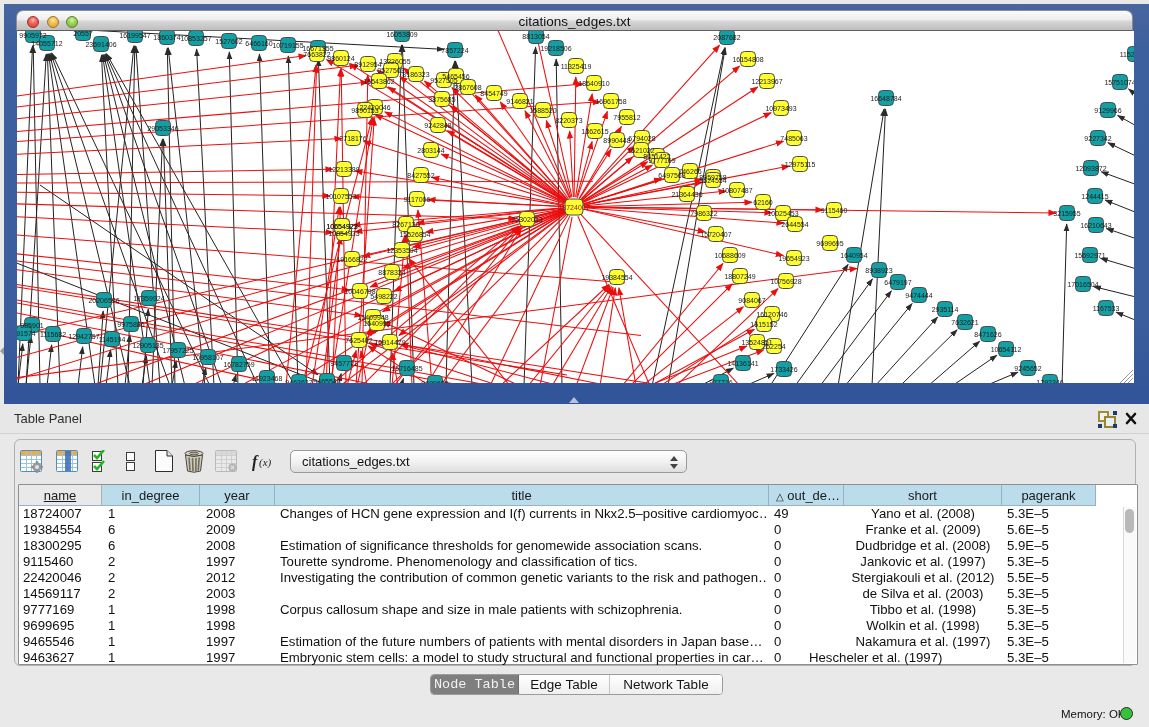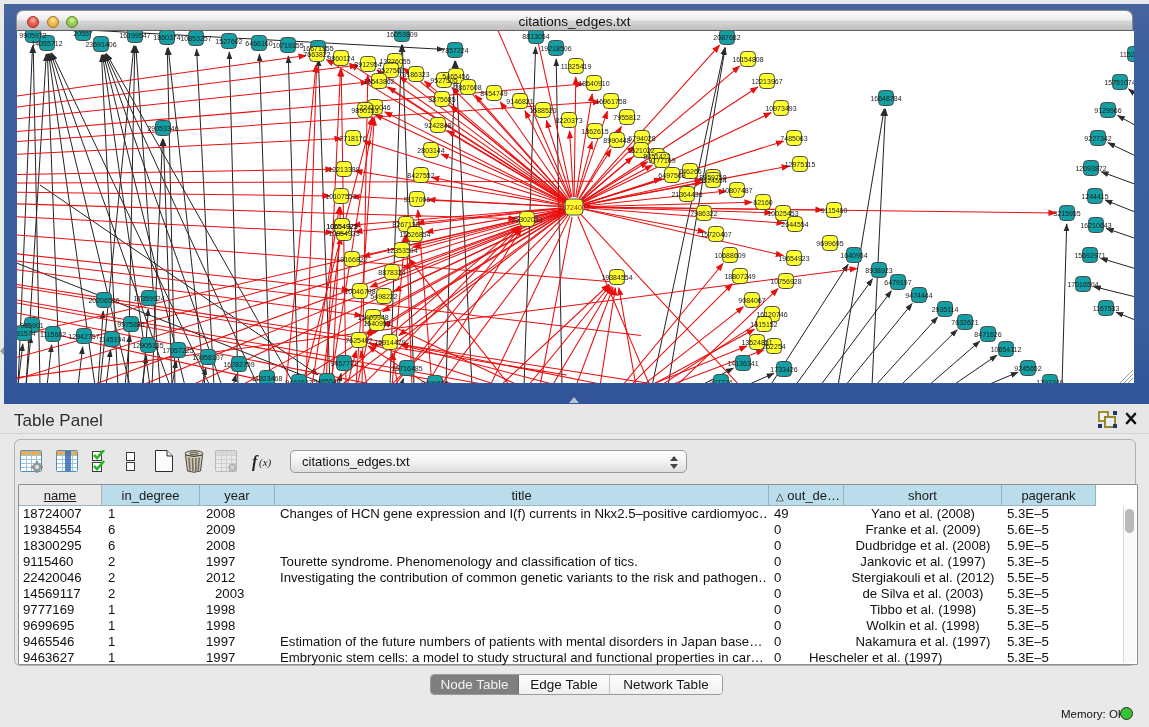--- a/index.html
+++ b/index.html
@@ -13,40 +13,40 @@
   border:1px solid #8d8d8d;border-bottom:1px solid #5f5f5f;}
 #titletext{position:absolute;left:0;top:3px;width:100%;text-align:center;font-size:13.5px;color:#111;}
 .tl{position:absolute;top:5px;width:12px;height:12px;border-radius:50%;}
 #tlr{left:10px;background:radial-gradient(circle at 50% 32%,#ffb2aa 0%,#ee6a60 38%,#d8342b 100%);border:1px solid #9d2e24;}
 #tly{left:29.5px;background:radial-gradient(circle at 50% 32%,#ffe9a8 0%,#efc153 38%,#dd9d33 100%);border:1px solid #a0702a;}
 #tlg{left:49px;background:radial-gradient(circle at 50% 32%,#d8f3b0 0%,#a2d45e 38%,#74ad32 100%);border:1px solid #5d8427;}
 #content{position:absolute;left:1px;top:21px;width:1115px;height:351px;background:#fff;border-left:1px solid #5a5a5a;border-right:1px solid #5a5a5a;border-bottom:1px solid #47568a;}
 #collapsearrow{position:absolute;left:0px;top:347px;width:0;height:0;border-top:4px solid transparent;border-bottom:4px solid transparent;border-right:4px solid #9a9a9a;}
 
 #tphead{position:absolute;left:0;top:404px;width:1149px;height:30px;background:#e7e7e7;border-bottom:1px solid #d2d2d2;}
-#tptitle{position:absolute;left:14px;top:7px;font-size:17px;color:#2e2e2e;}
+#tptitle{position:absolute;left:14px;top:7px;font-size:13px;color:#2e2e2e;}
 #panel{position:absolute;left:14px;top:439px;width:1122px;height:227px;background:#e7e7e7;border:1px solid #b0b0b0;border-radius:6px;}
 #dropdown{position:absolute;left:275px;top:10px;width:397px;height:23px;border:1px solid #9a9a9a;border-radius:5px;
   background:linear-gradient(180deg,#ffffff 0%,#f2f2f2 50%,#dedede 100%);font-size:13px;color:#111;line-height:21px;padding-left:11px;}
 #spin{position:absolute;right:8px;top:4px;width:10px;height:15px;}
 #spin i{position:absolute;left:2px;width:0;height:0;border-left:4px solid transparent;border-right:4px solid transparent;}
 #spin i.u{top:1px;border-bottom:5px solid #444;}
 #spin i.d{bottom:1px;border-top:5px solid #444;}
 
 #tbl{position:absolute;left:3px;top:44px;width:1120px;height:181px;background:#fff;border:1px solid #8f8f8f;border-radius:1px;}
 .hc{position:absolute;top:0;height:21px;background:#bbdcea;border-right:1px solid #8fb6c8;border-bottom:1px solid #98b4c0;font-size:13px;color:#1b1b1b;text-align:center;line-height:22px;overflow:hidden;}
 #h0{background:#e9e9e9;border-right:1px solid #adadad;text-decoration:underline;}
 .row{position:absolute;left:0;width:1105px;height:16px;font-size:13.2px;color:#101010;white-space:nowrap;}
 .c{position:absolute;top:0;height:16px;line-height:16px;overflow:hidden;}
 #vsb{position:absolute;right:1px;top:22px;width:13px;height:156px;background:#fafafa;border-left:1px solid #d8d8d8;}
 #vth{position:absolute;left:1px;top:2px;width:9px;height:24px;background:#b9b9b9;border-radius:5px;}
 
 #tabs{position:absolute;left:430px;top:674px;height:21px;display:flex;border:1px solid #9b9b9b;border-radius:4px;overflow:hidden;background:#fdfdfd;}
 .tab{height:100%;font-size:13.5px;line-height:19px;text-align:center;color:#151515;background:linear-gradient(180deg,#ffffff,#efefef);border-right:1px solid #c4c4c4;}
-.tab.sel{background:#7f7f7f;color:#f2f2f2;border-right:1px solid #6f6f6f;}
+.tab.sel{background:#7f7f7f;color:#f2f2f2;border-right:1px solid #6f6f6f;font-family:Liberation Mono, monospace;}
 .tab:last-child{border-right:none;}
 #mem{position:absolute;left:1061px;top:708px;font-size:11.5px;color:#111;}
 #memdot{position:absolute;left:1120px;top:707px;width:13px;height:13px;border-radius:50%;background:#35c435;border:1.5px solid #2a2a2a;}
 </style>
 </head>
 <body>
 <div id="bluepanel"></div>
 <div id="win">
   <div id="content"></div>
   <div id="titlebar">
@@ -685,20 +685,21 @@
         <div class="c" style="left:89px;width:90px">6</div>
         <div class="c" style="left:187px;width:67px">2009</div>
         <div class="c" style="left:755px;width:68px">0</div>
         <div class="c" style="left:825px;width:158px;text-align:center">Franke et al. (2009)</div>
         <div class="c" style="left:988px;width:88px">5.6E–5</div>
       </div>
       <div class="row" style="top:53px">
         <div class="c" style="left:4px;width:79px">18300295</div>
         <div class="c" style="left:89px;width:90px">6</div>
         <div class="c" style="left:187px;width:67px">2008</div>
+        <div class="c" style="left:261px;width:488px">Estimation of significance thresholds for genomewide association scans.</div>
         <div class="c" style="left:755px;width:68px">0</div>
         <div class="c" style="left:825px;width:158px;text-align:center">Dudbridge et al. (2008)</div>
         <div class="c" style="left:988px;width:88px">5.9E–5</div>
       </div>
       <div class="row" style="top:69px">
         <div class="c" style="left:4px;width:79px">9115460</div>
         <div class="c" style="left:89px;width:90px">2</div>
         <div class="c" style="left:187px;width:67px">1997</div>
         <div class="c" style="left:261px;width:488px">Tourette syndrome. Phenomenology and classification of tics.</div>
         <div class="c" style="left:755px;width:68px">0</div>
@@ -710,29 +711,30 @@
         <div class="c" style="left:89px;width:90px">2</div>
         <div class="c" style="left:187px;width:67px">2012</div>
         <div class="c" style="left:261px;width:488px">Investigating the contribution of common genetic variants to the risk and pathogen…</div>
         <div class="c" style="left:755px;width:68px">0</div>
         <div class="c" style="left:825px;width:158px;text-align:center">Stergiakouli et al. (2012)</div>
         <div class="c" style="left:988px;width:88px">5.5E–5</div>
       </div>
       <div class="row" style="top:101px">
         <div class="c" style="left:4px;width:79px">14569117</div>
         <div class="c" style="left:89px;width:90px">2</div>
-        <div class="c" style="left:196px;width:67px">2003</div>
+        <div class="c" style="left:187px;width:67px">2003</div>
         <div class="c" style="left:755px;width:68px">0</div>
         <div class="c" style="left:825px;width:158px;text-align:center">de Silva et al. (2003)</div>
         <div class="c" style="left:988px;width:88px">5.3E–5</div>
       </div>
       <div class="row" style="top:117px">
         <div class="c" style="left:4px;width:79px">9777169</div>
         <div class="c" style="left:89px;width:90px">1</div>
         <div class="c" style="left:187px;width:67px">1998</div>
+        <div class="c" style="left:261px;width:488px">Corpus callosum shape and size in male patients with schizophrenia.</div>
         <div class="c" style="left:755px;width:68px">0</div>
         <div class="c" style="left:825px;width:158px;text-align:center">Tibbo et al. (1998)</div>
         <div class="c" style="left:988px;width:88px">5.3E–5</div>
       </div>
       <div class="row" style="top:133px">
         <div class="c" style="left:4px;width:79px">9699695</div>
         <div class="c" style="left:89px;width:90px">1</div>
         <div class="c" style="left:187px;width:67px">1998</div>
         <div class="c" style="left:755px;width:68px">0</div>
         <div class="c" style="left:825px;width:158px;text-align:center">Wolkin et al. (1998)</div>

